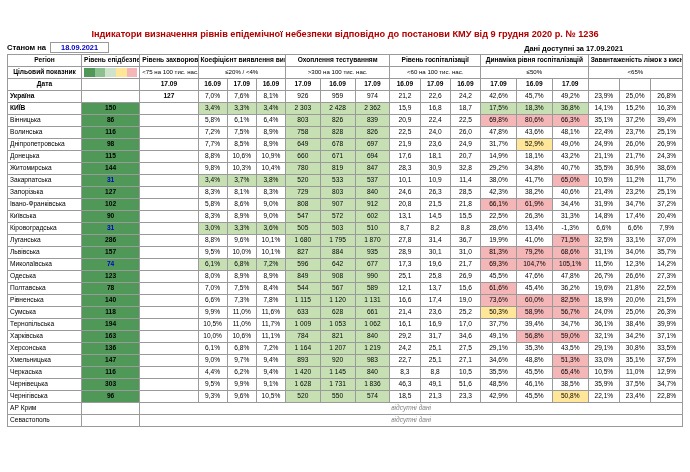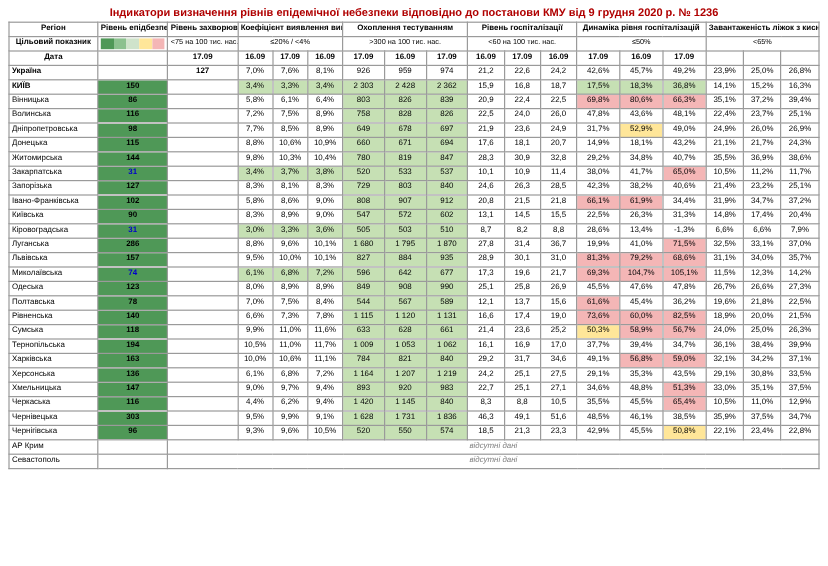--- a/index.html
+++ b/index.html
@@ -13,20 +13,21 @@
   }
   .page{width:690px;height:472px;position:relative;}
   .title{
     text-align:center;
     color:#b00000;
     font-weight:bold;
     font-size:9.2px;
     padding-top:5px;
     padding-bottom:3px;
     letter-spacing:0px;
+    margin-top:24px;
   }
   table.grid{
     border-collapse:collapse;
     width:676px;
     margin:0 auto;
     table-layout:fixed;
   }
   table.grid td, table.grid th{
     border:1px solid #9a9a9a;
     padding:0 2px;
@@ -80,20 +81,30 @@
   .top-right{font-weight:bold;font-size:7.4px;padding-right:60px;}
   .note{color:#808080;font-style:italic;text-align:center;}
 </style>
 </head>
 <body>
 
 <div class="page">
 
   <div class="title">Індикатори визначення рівнів епідемічної небезпеки відповідно до постанови КМУ від 9 грудня 2020 р. № 1236</div>
 
+  <div class="top-bar">
+    <div class="top-left">
+      <span>Станом на</span>
+      <span class="date-box">18.09.2021</span>
+    </div>
+    <div class="top-right">
+      <span>Дані доступні за</span>
+      <span>17.09.2021</span>
+    </div>
+  </div>
 
   <table class="grid">
     <colgroup>
       <col style="width:66px">
       <col style="width:52px">
       <col style="width:52px">
       <col style="width:26px">
         <col style="width:26px">
         <col style="width:26px">
       <col style="width:31px">

